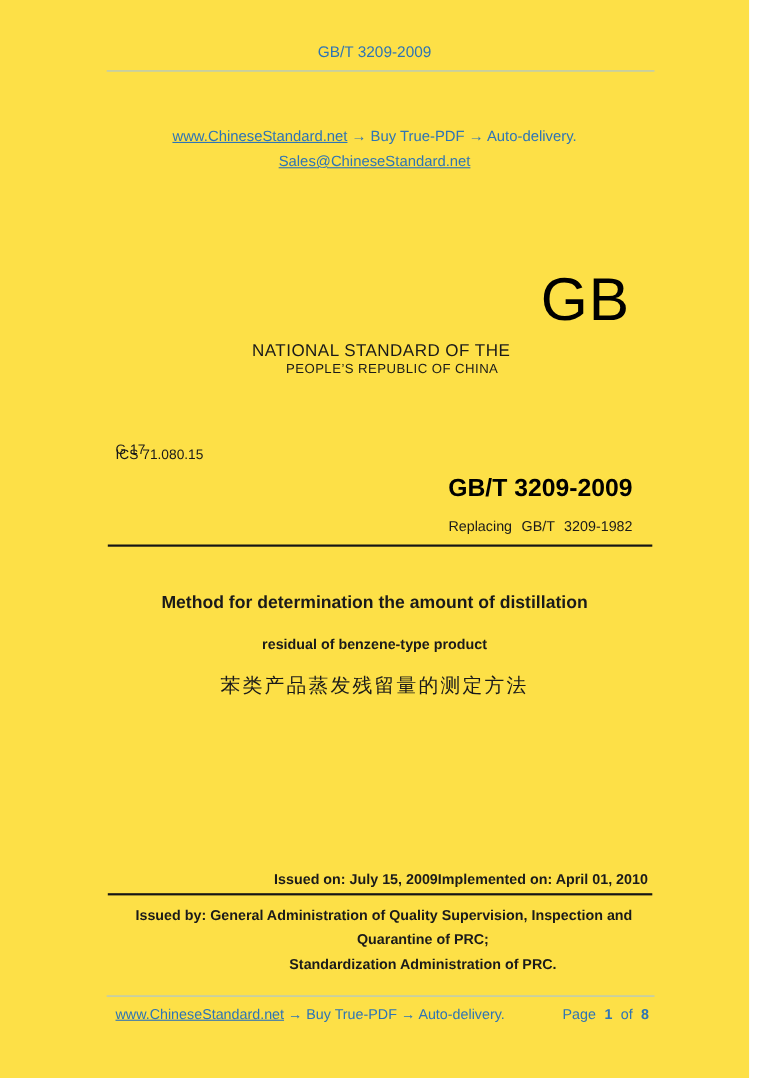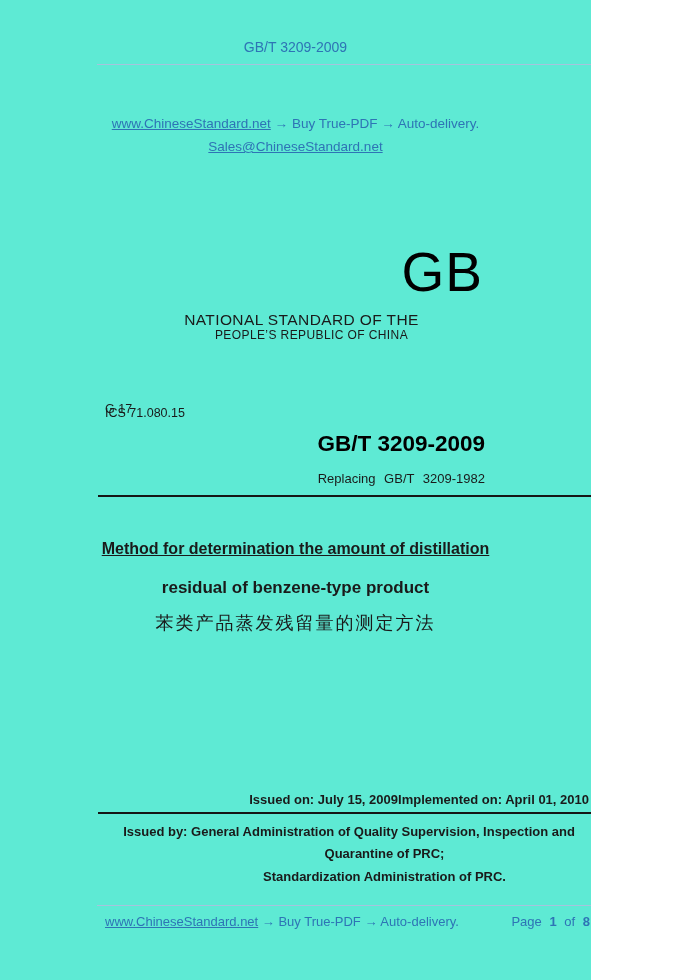--- a/index.html
+++ b/index.html
@@ -1,18 +1,18 @@
 <!DOCTYPE html>
 <html><head>
 <meta charset="utf-8">
 <style>
   * { margin:0; padding:0; box-sizing:border-box; }
   html,body { background:#ffffff; }
   body { font-family:"Liberation Sans","DejaVu Sans",sans-serif; }
-  .page { position:relative; width:591px; height:980px; background:#5eead4; color:#1a1a1a; overflow:hidden; }
+  .page { position:relative; width:681px; height:980px; background:#fde047; color:#1a1a1a; overflow:hidden; }
   .abs { position:absolute; }
   .center { left:0; right:0; text-align:center; }
   .blue { color:#2E74B5; }
   .bold { font-weight:bold; }
   a.link { color:#2E74B5; text-decoration:underline; cursor:pointer; }
 
   .header-code { top:39px; font-size:14px; }
   .header-rule { top:64px; left:97px; width:498px; border-top:1px solid #A6C3DC; }
 
   .banner-line1 { top:89px;  font-size:13.5px; }
@@ -25,22 +25,22 @@
   .nat-line2 { top:328px; font-size:12px; letter-spacing:0.4px;padding-left:32px; }
 
   .ics-code   { top:377px; left:105px; font-size:12.5px;margin-top:29px; }
   .class-code { top:402px; left:105px; font-size:12.5px; }
 
   .std-code  { top:431px; right:106px; font-size:22.5px; font-weight:bold; color:#000; }
   .replacing { top:471px; right:106px; font-size:13px; word-spacing:5px; }
 
   .rule-thick-1 { top:495px; left:98px; width:495px; border-top:2.5px solid #151515; }
 
-  .title-en-1 { top:540px; font-size:16px; font-weight:bold;text-decoration:underline; }
-  .title-en-2 { top:578px; font-size:17px; font-weight:bold; }
+  .title-en-1 { top:540px; font-size:16px; font-weight:bold; }
+  .title-en-2 { top:578px; font-size:13px; font-weight:bold; }
   .title-zh   { top:611px; font-size:18px; font-family:"DejaVu Serif","Liberation Serif",serif; letter-spacing:2px; }
 
   .issue-row { top:792px; left:106px; width:483px; display:flex; justify-content:flex-end; font-size:13px; font-weight:bold; }
   .rule-thick-2 { top:812px; left:98px; width:495px; border-top:2px solid #151515; }
 
   .issued-by { top:821px; left:105px; width:488px; font-size:13px; font-weight:bold; line-height:22.4px;text-align:center; }
   .issued-by .indent { padding-left:71px; }
 
   .footer-rule { top:905px; left:97px; width:498px; border-top:1px solid #A6C3DC; }
   .footer-row { top:914px; left:105px; width:485px; display:flex; justify-content:space-between; font-size:13px; }

